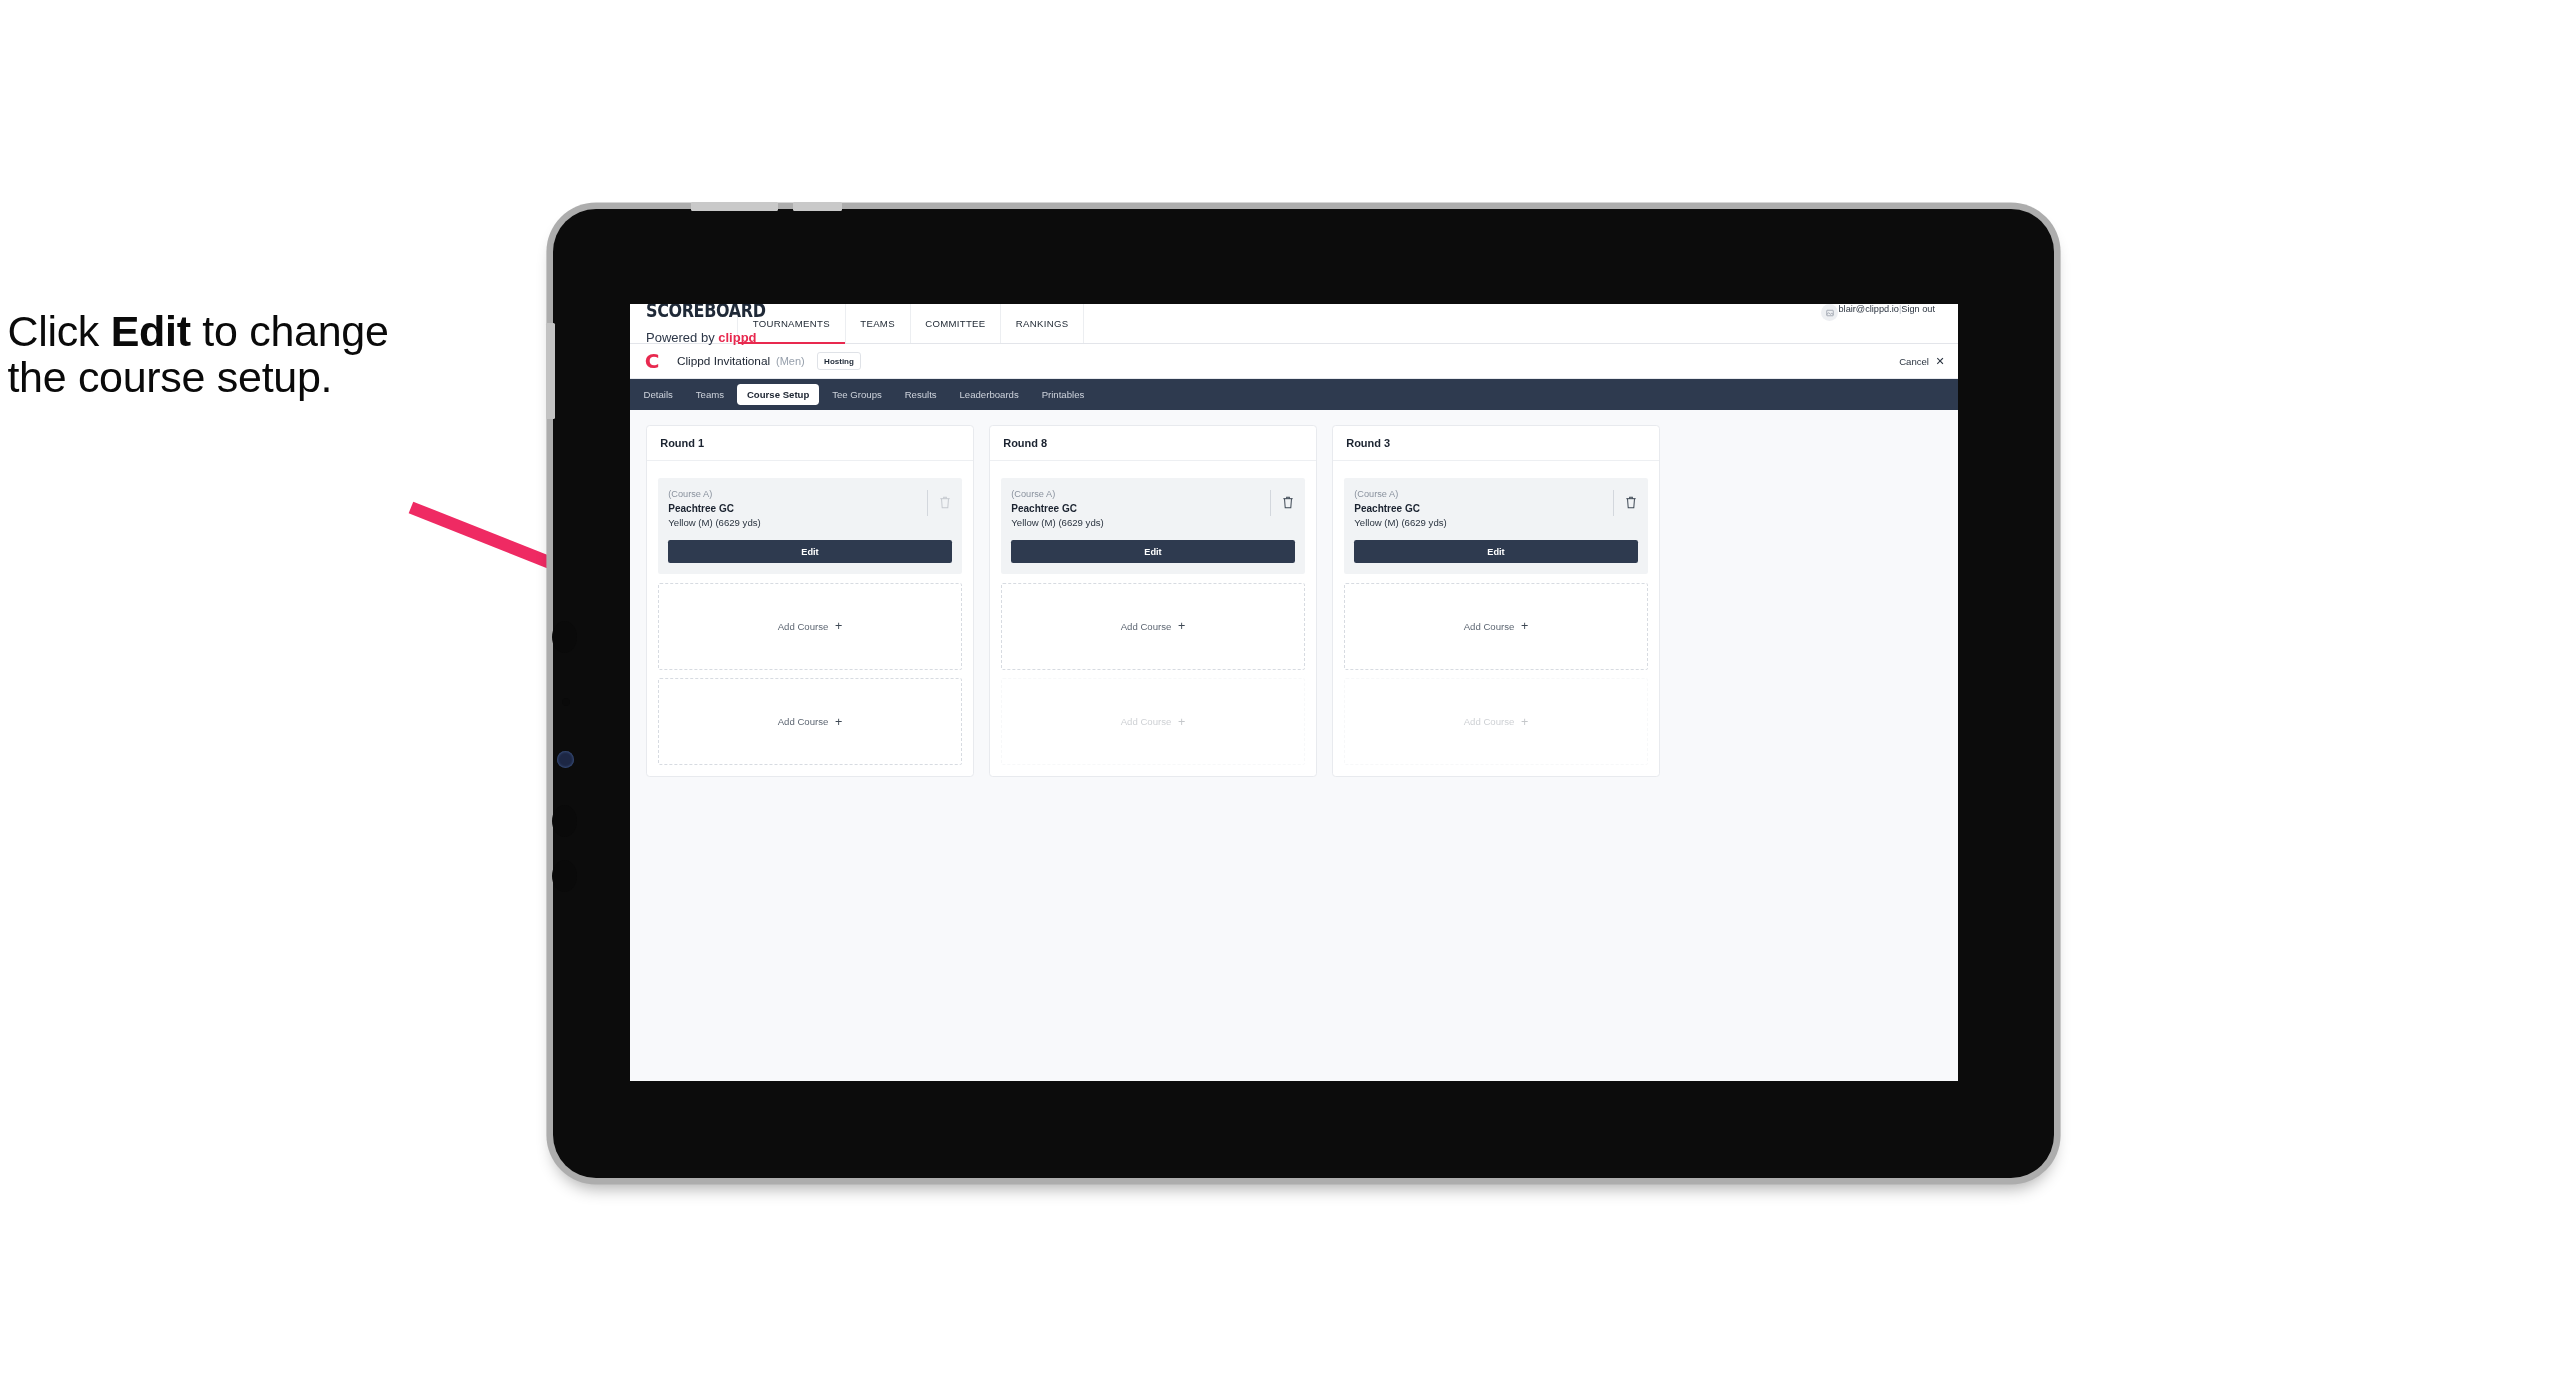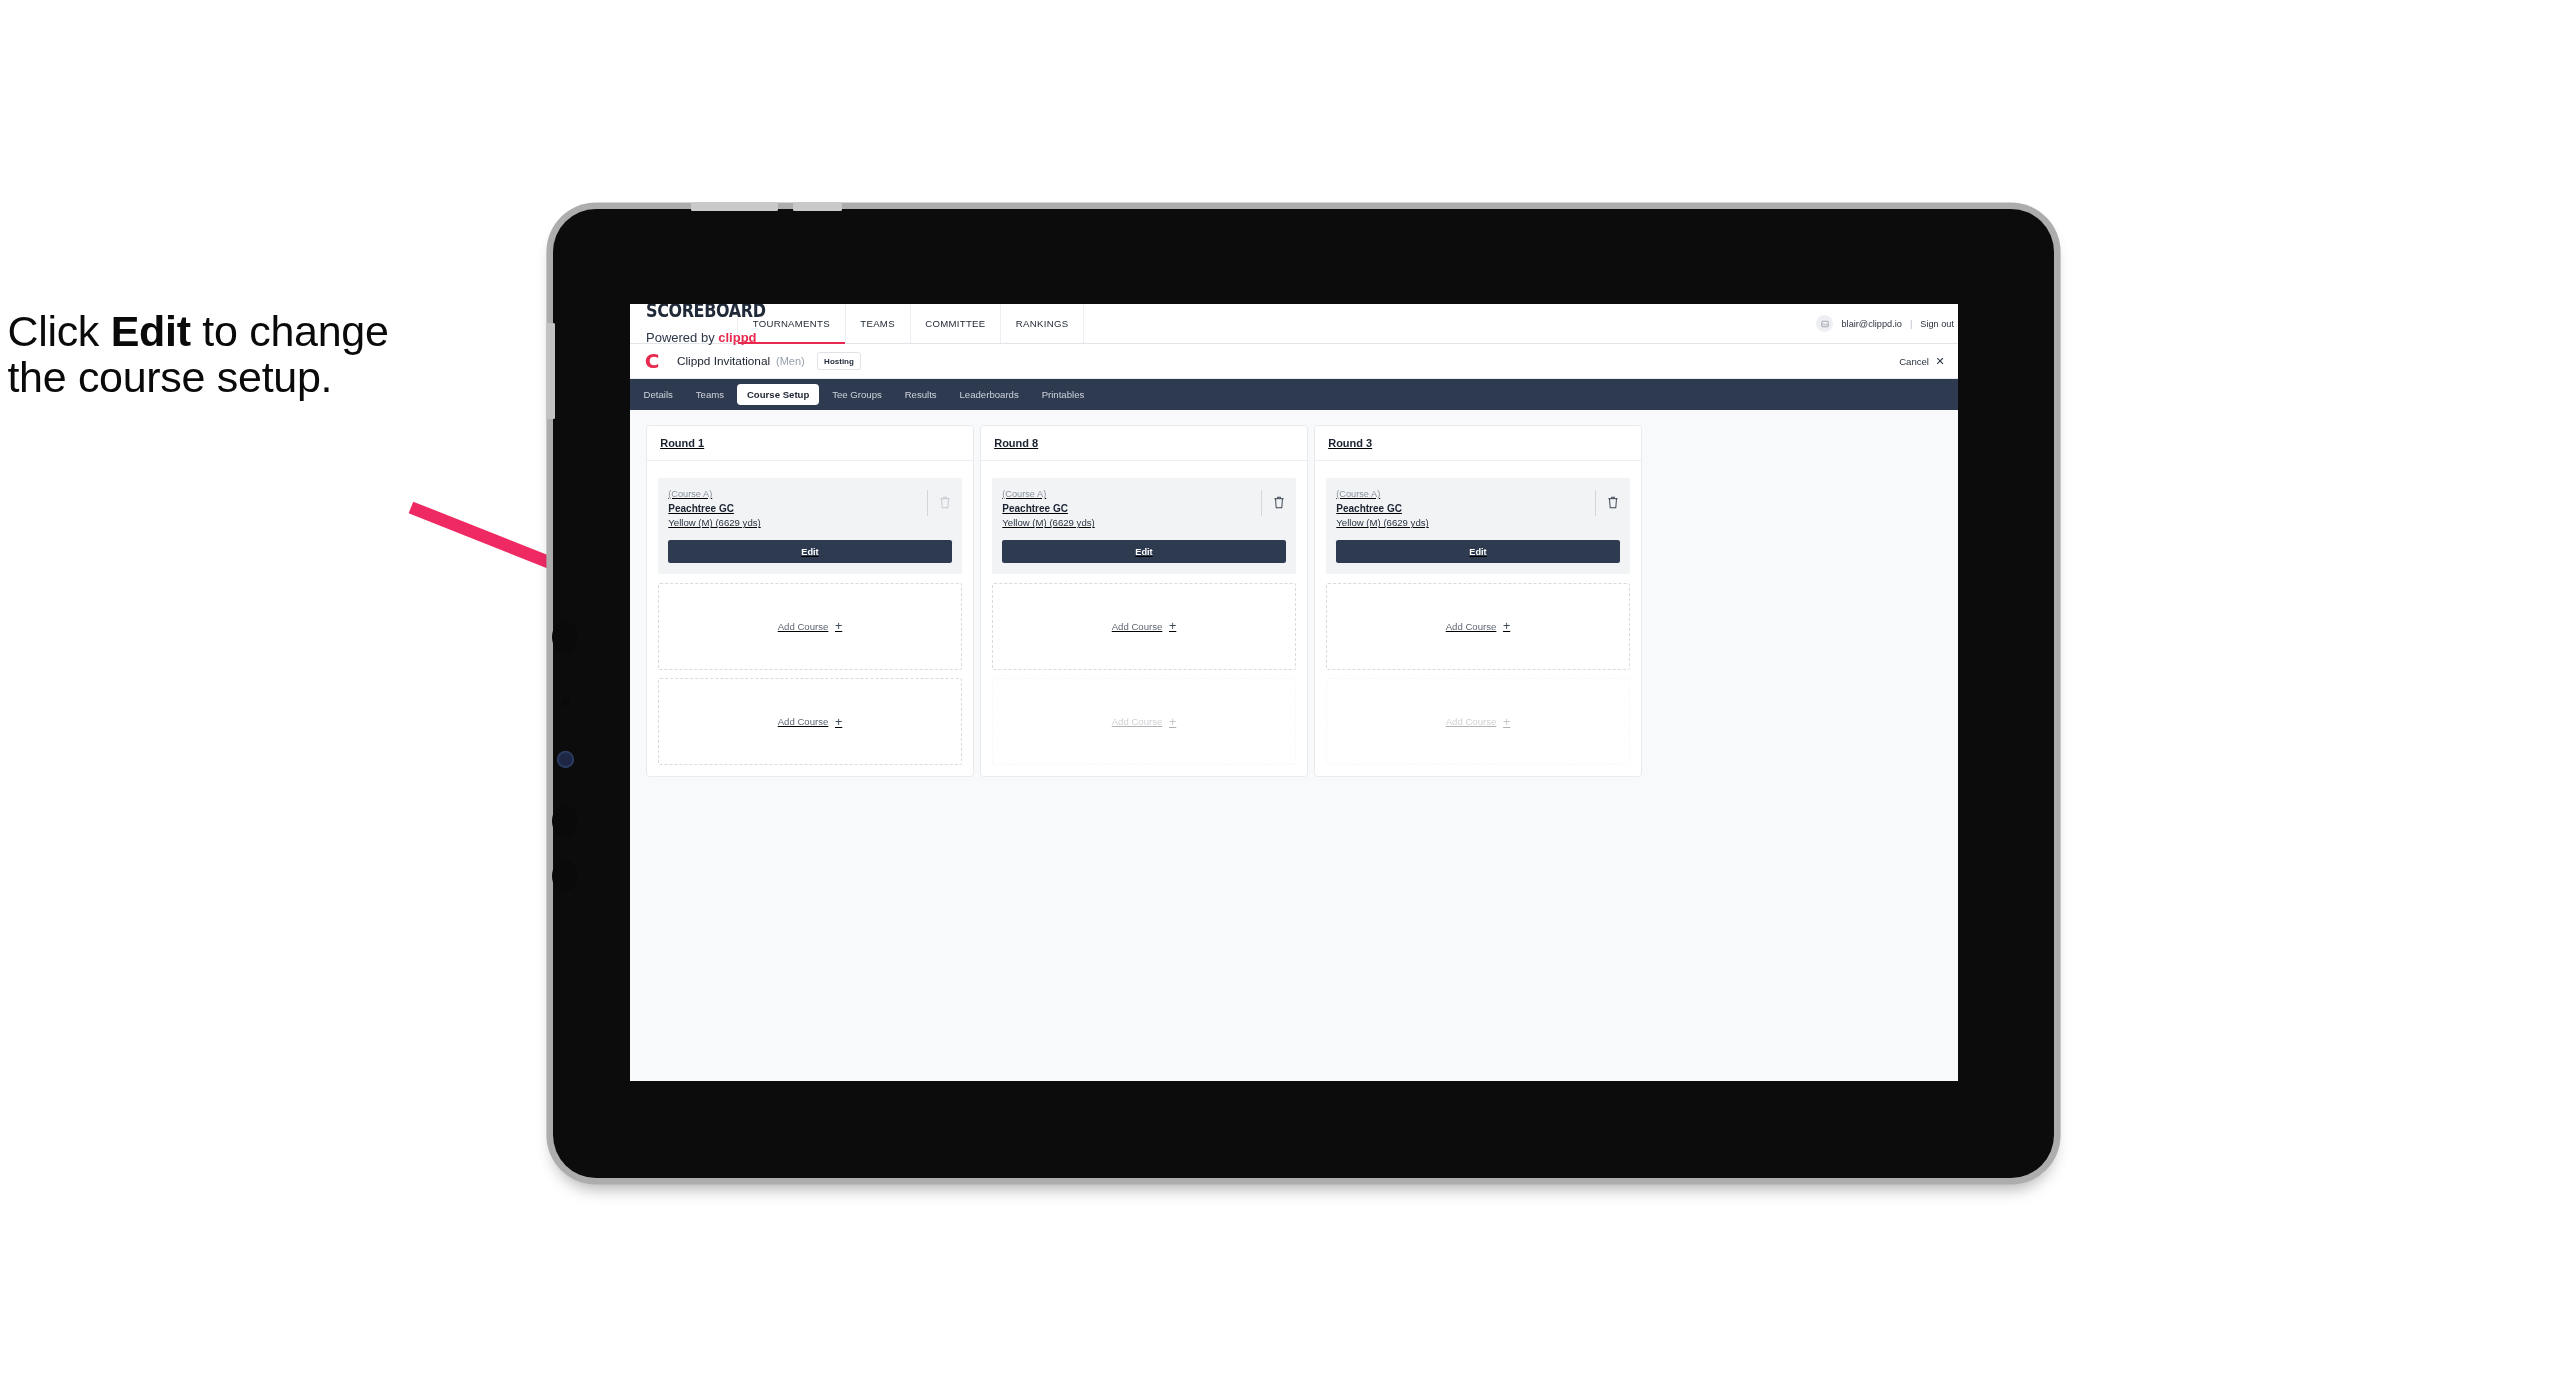--- a/index.html
+++ b/index.html
@@ -88,22 +88,22 @@
     color: #222b36; font-weight: 400;
     border-right: 0.7px solid #eceef1;
     position: relative;
     white-space: nowrap;
   }
   .navlink.active::after {
     content: ""; position: absolute; left: 0; right: 0; bottom: -0.7px;
     height: 2.2px; background: #e8294f;
   }
   .nav-right {
-    margin-left: auto; display: flex; align-items: center;
-    padding-right: 4px; gap: 8px;
+    margin-left: auto; display: flex; 
+    padding-right: 23px; gap: 0;
     font-size: 9.2px; color: #2b3440;
   }
   .avatar {
     width: 17px; height: 17px; border-radius: 50%;
     background: #edeff2; display: flex; align-items: center; justify-content: center;
     color: #8a929e; font-size: 8px;
   }
   .nav-sep { color: #b6bcc6; }
   .signout { cursor: pointer; }
 
@@ -139,21 +139,21 @@
     padding-left: 4px; gap: 3.7px;
   }
   .tab {
     font-size: 9.6px; color: #ced3dc;
     padding: 5.2px 9.6px; border-radius: 3.7px;
     white-space: nowrap;
   }
   .tab.active { background: #ffffff; color: #1b2330; font-weight: 700; }
 
   
-  .content { padding: 14.7px 16px; display: flex; gap: 6px; align-items: center; text-decoration: underline; }
+  .content { padding: 14.7px 16px; display: flex; gap: 15px; align-items: center; }
   .round-col {
     width: 328px;
     background: #ffffff;
     border: 0.7px solid #e8eaee;
     border-radius: 3.7px;
   }
   .round-head {
     padding: 11.8px 13.2px 11px 13.2px;
     font-size: 11px; font-weight: 700; color: #1b2330;
     border-bottom: 0.7px solid #edeff2;

